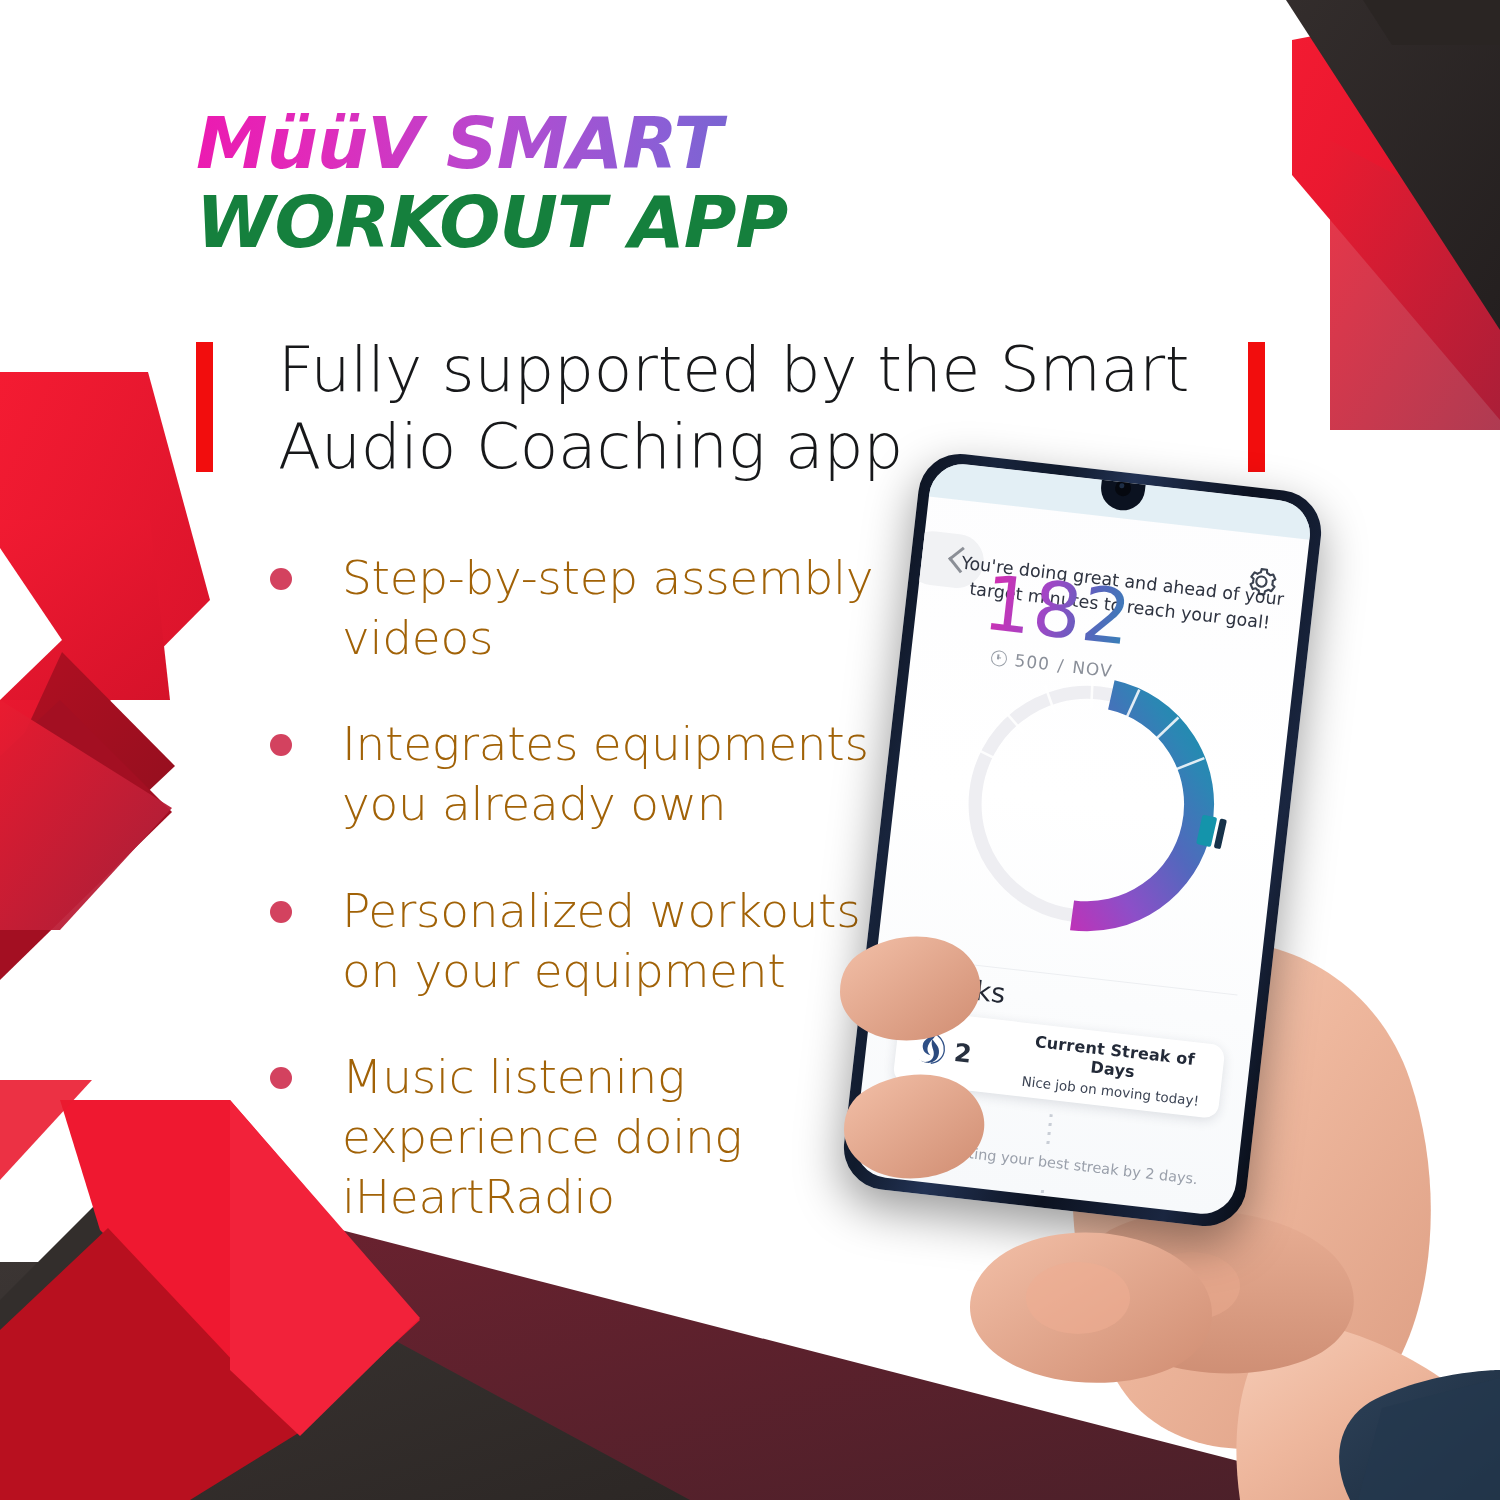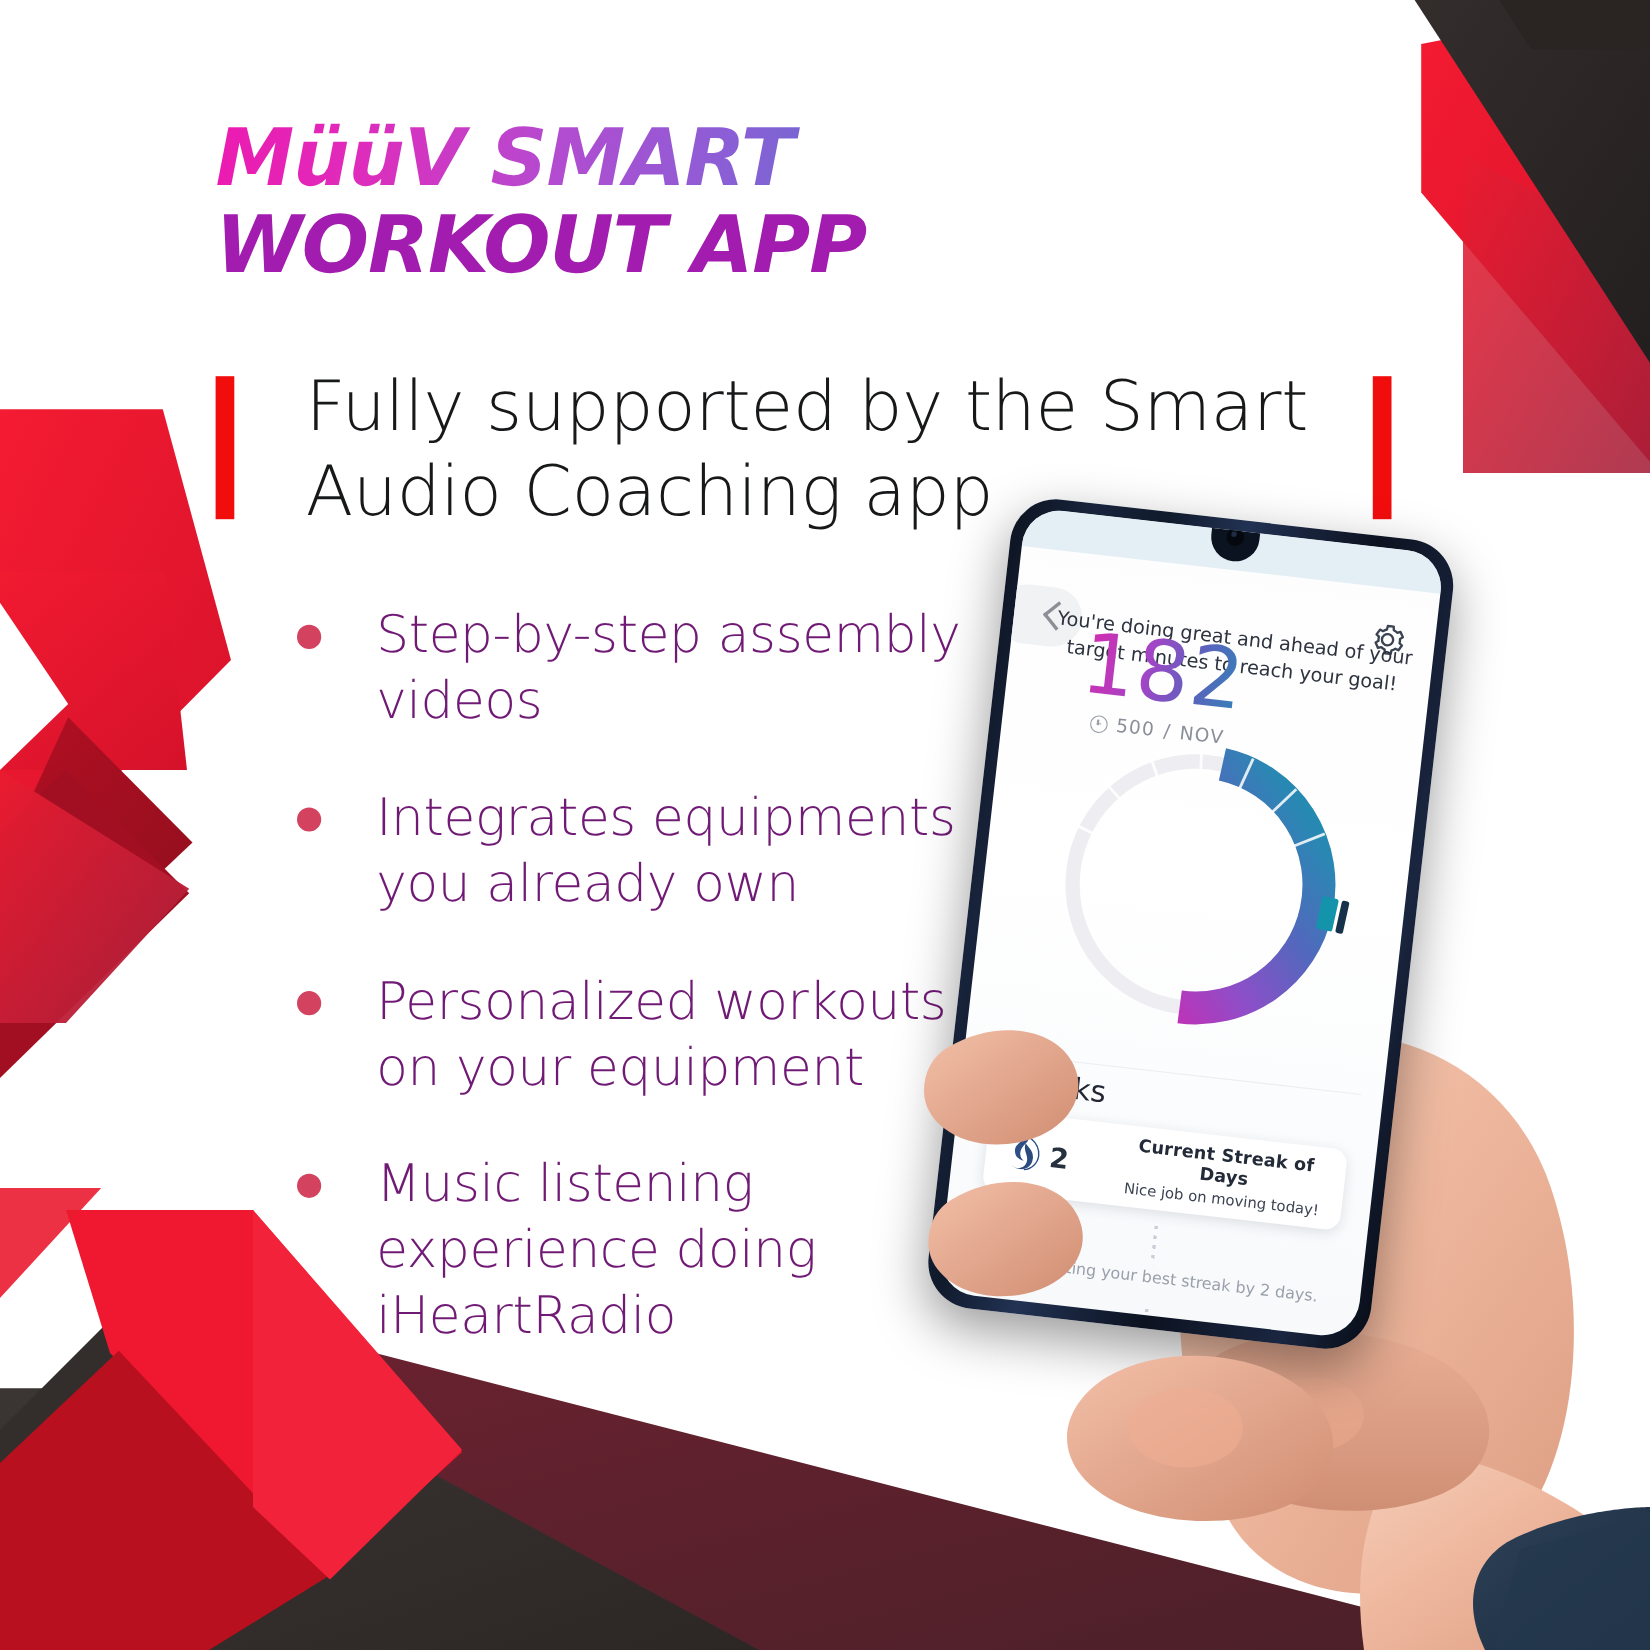--- a/index.html
+++ b/index.html
@@ -16,21 +16,21 @@
     font-family:"DejaVu Sans","Liberation Sans",sans-serif;
     font-weight:bold;font-style:italic;
     font-size:72px;line-height:0.98;letter-spacing:-1px;
     white-space:nowrap;
   }
   #title-line-1{
     background:linear-gradient(95deg,#ec1ab0 0%,#e02bbb 14%,#b44bd0 34%,#8a5fd6 52%,#5c6fc9 72%,#3f7fc0 88%,#3a86c2 100%);
     -webkit-background-clip:text;background-clip:text;color:transparent;
     -webkit-text-fill-color:transparent;
   }
-  #title-line-2{color:#a21caf;margin-top:8px;}
+  #title-line-2{color:#15803d;margin-top:8px;}
 
   
   #subtitle-row{position:absolute;left:196px;top:340px;width:1070px;height:134px;}
   .accent-bar{position:absolute;top:2px;width:17px;height:130px;background:#f20d0d;}
   #accent-bar-left{left:0;}
   #accent-bar-right{left:1052px;}
   #subtitle-text{
     position:absolute;left:82px;top:-8px;width:930px;
     font-family:"DejaVu Sans","Liberation Sans",sans-serif;
     font-weight:300;font-size:63px;line-height:1.22;color:#17181a;
@@ -39,21 +39,21 @@
 
   
   #bullets{position:absolute;left:270px;top:548px;width:640px;}
   .bullet-item{position:relative;display:flex;align-items:flex-start;margin-bottom:46px;}
   .bullet-dot{
     flex:0 0 auto;width:22px;height:22px;border-radius:50%;
     background:#d3425f;margin-top:20px;margin-right:50px;
   }
   .bullet-text{
     font-family:"DejaVu Sans","Liberation Sans",sans-serif;
-    font-weight:300;font-size:47px;line-height:1.28;color:#701a75;
+    font-weight:300;font-size:47px;line-height:1.28;color:#a16207;
     letter-spacing:-0.3px;
   }
 
   
   #phone-hand{position:absolute;left:810px;top:440px;width:690px;height:1060px;}
   #hand-layer{position:absolute;inset:0;}
   #phone{
     position:absolute;left:70px;top:30px;width:405px;height:740px;
     transform:rotate(6.5deg);transform-origin:50% 50%;
   }

